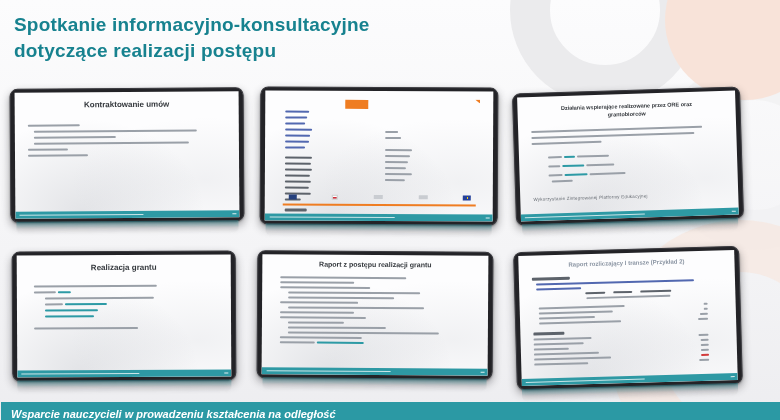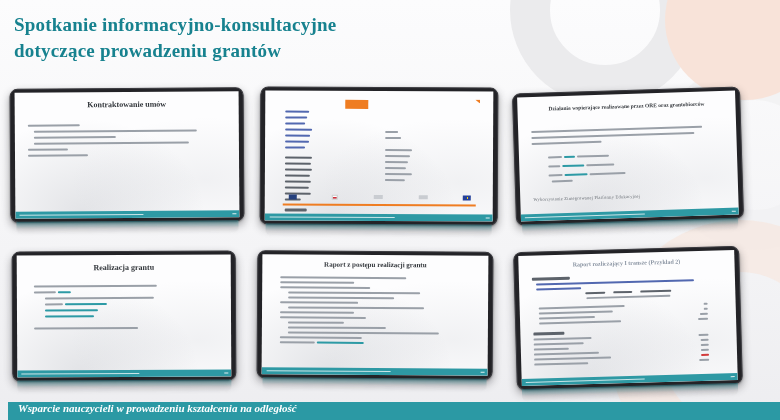--- a/index.html
+++ b/index.html
@@ -1,34 +1,34 @@
 <!DOCTYPE html>
 <html><head>
 <meta charset="utf-8">
 <style>
   * { box-sizing: border-box; margin: 0; padding: 0; }
   html,body { width:780px; height:420px; overflow:hidden; }
   body { font-family:"Liberation Sans", sans-serif; background:#f1f1f3; }
   #stage { position:relative; width:780px; height:420px;
-           background:linear-gradient(to bottom,#fcfcfd 0%,#f4f4f6 60%,#ededf0 100%); overflow:hidden;font-family:Liberation Serif, serif; }
+           background:linear-gradient(to bottom,#fcfcfd 0%,#f4f4f6 60%,#ededf0 100%); overflow:hidden; }
 
   
   .deco { position:absolute; border-radius:50%; z-index:0; }
   .deco-peach-circle { right:-45px; top:-60px; width:160px; height:160px; background:#f8e3d9; }
   .deco-gray-ring { right:80px; top:-85px; width:190px; height:190px; border:40px solid #ebebed; background:transparent; }
   .deco-gray-ring2 { right:-70px; top:60px; width:190px; height:190px; border:40px solid #f1f1f3; background:transparent; opacity:.8; }
   .deco-peach-ring { right:-90px; top:220px; width:260px; height:260px; border:52px solid #f8e3d9; opacity:.55; background:transparent; }
 
   
   .page-title { position:absolute; left:14px; top:12px; z-index:3;
                 color:#17828f; font-weight:bold; font-size:19px; line-height:26px; letter-spacing:.2px; }
 
   
-  .page-footer { position:absolute; left:8px; right:0; top:402px; height:18px; background:#2b99a4; z-index:6;
-                 display:flex; align-items:flex-start; }
+  .page-footer { position:absolute; left:1px; right:0; top:402px; height:18px; background:#2b99a4; z-index:6;
+                 display:flex; align-items:flex-end; }
   .page-footer-text { color:#ffffff; font-size:11px; font-weight:bold; font-style:italic; margin-left:10px; }
   .page-footer-logo { position:absolute; right:8px; top:1px; color:#ffffff; font-size:13px; font-weight:bold; letter-spacing:1px;margin-top:16px; }
 
   
   .monitor { position:absolute; z-index:2; background:#232327; border:1px solid #3a3a3f; border-radius:8px;
              padding:3px 4px; box-shadow:0 4px 9px rgba(40,40,45,.45), 0 1px 2px rgba(0,0,0,.4); }
   .monitor::after { content:""; position:absolute; top:100%; left:2%; width:96%; height:13px;
              background:linear-gradient(to bottom, rgba(38,132,142,.5), rgba(140,140,145,.15) 55%, rgba(0,0,0,0));
              border-radius:0 0 6px 6px; filter:blur(.6px); }
   .screen { position:relative; width:100%; height:100%; background:#fdfdfe; overflow:hidden; }
@@ -84,21 +84,21 @@
 
 <div id="stage">
 
   <div class="deco deco-gray-ring"></div>
   <div class="deco deco-gray-ring2"></div>
   <div class="deco deco-peach-circle"></div>
   <div class="deco deco-peach-ring"></div>
 
   <div class="page-title">
     <div>Spotkanie informacyjno-konsultacyjne</div>
-    <div>dotyczące prowadzeniu grantów</div>
+    <div>dotyczące realizacji postępu</div>
   </div>
 
   <div class="monitor m1">
     <div class="screen">
       <div class="s-title t1">Kontraktowanie umów</div>
       <div class="s-body b1">
           <div class="row">
             <div class="bar" style="width: 26%; height: 2px; background: rgb(154, 160, 168);"></div>
           </div>
           <div class="row" style="padding-left: 3%;">

